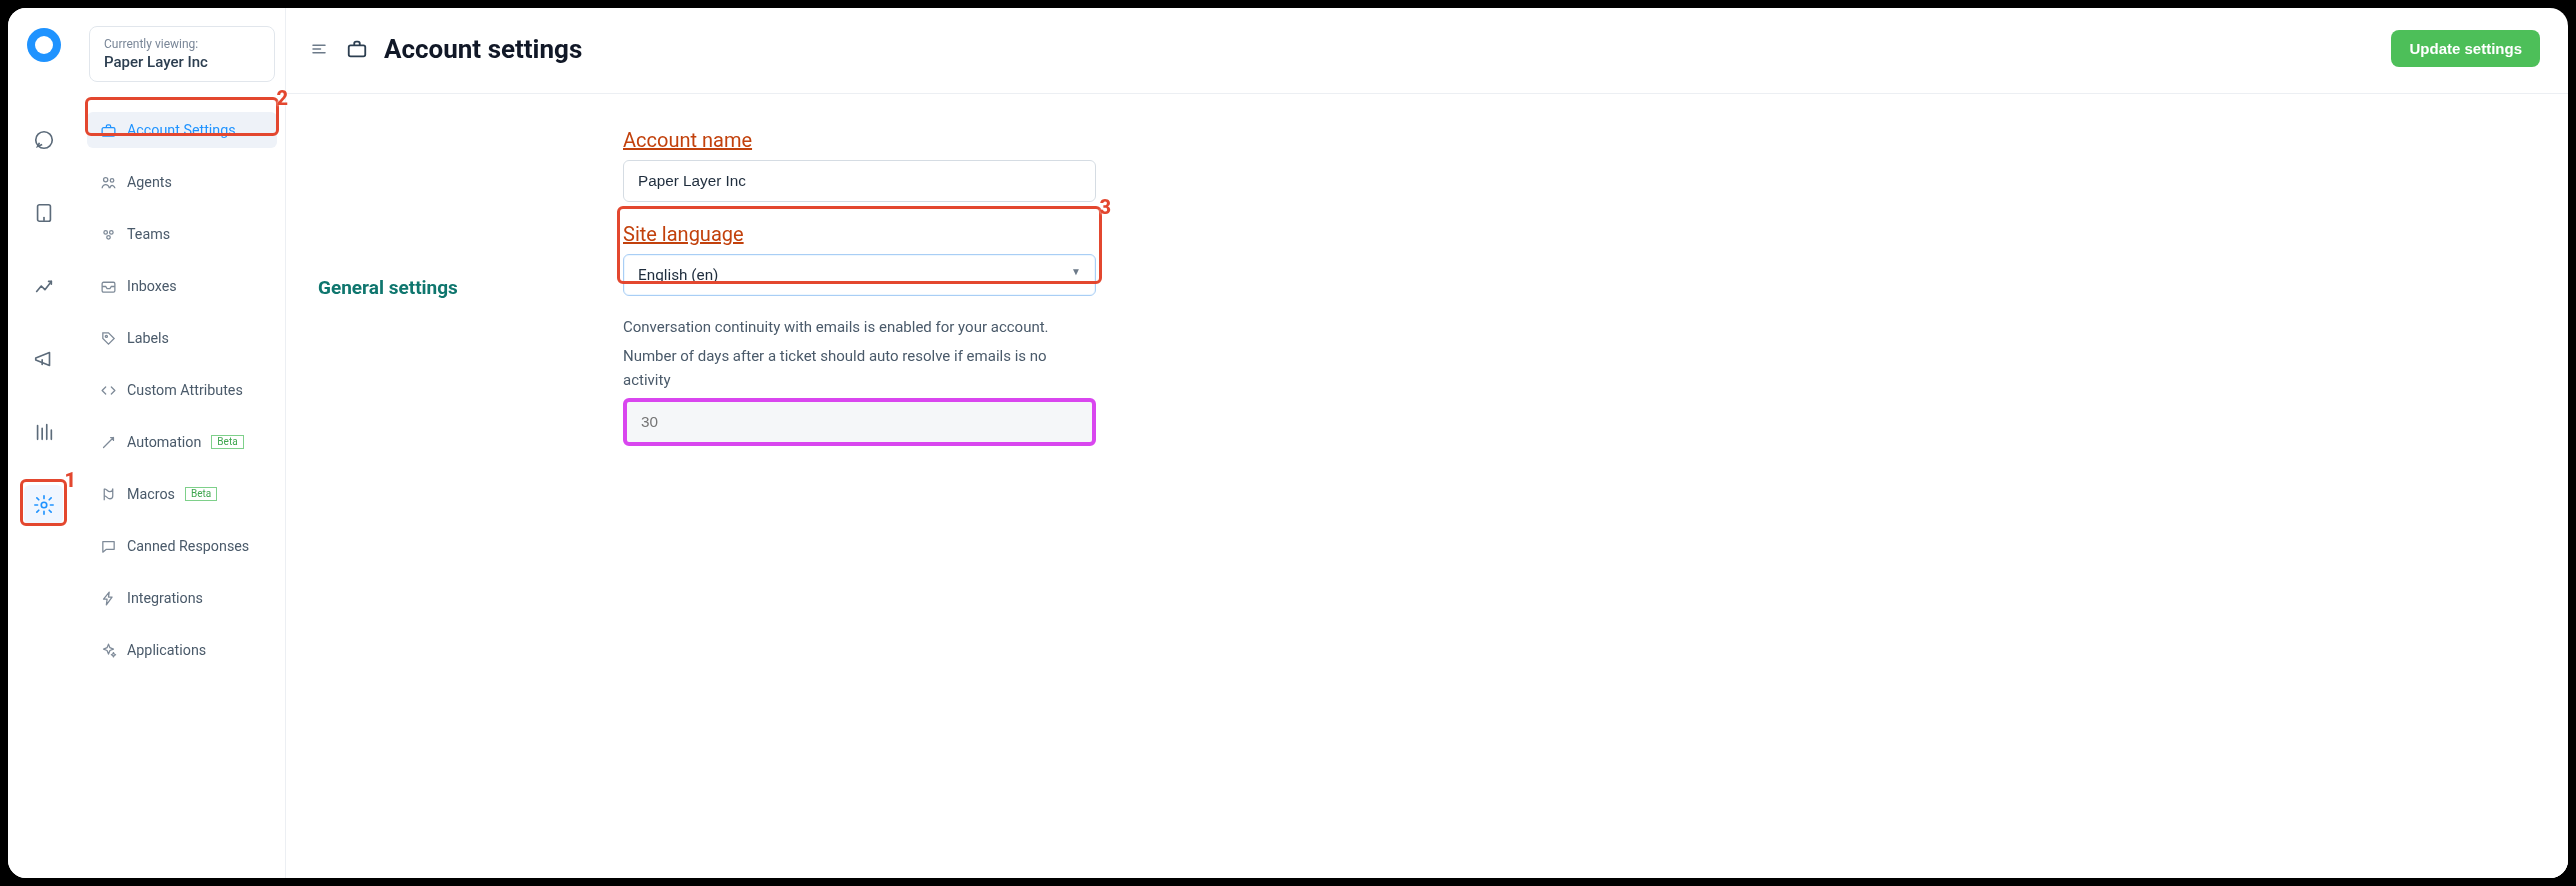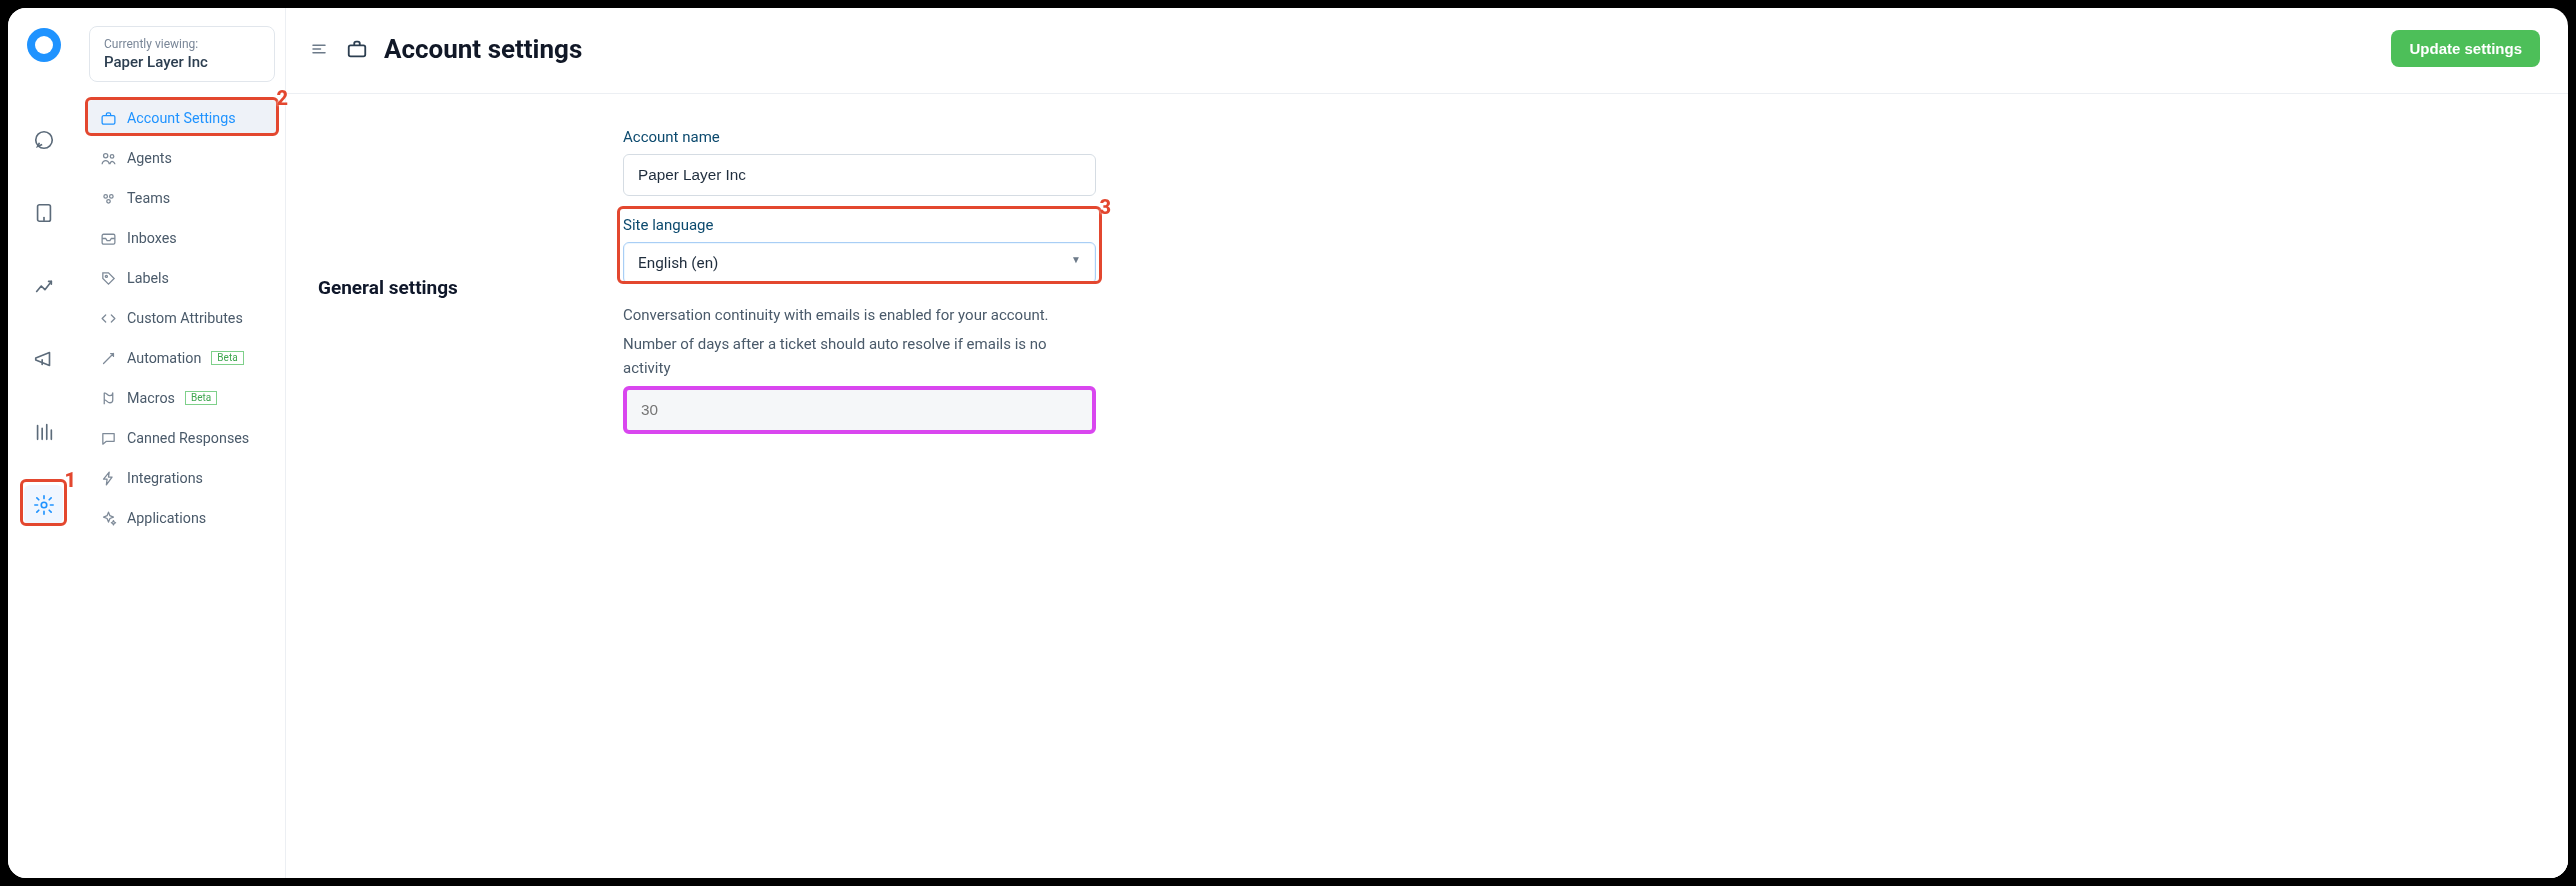--- a/index.html
+++ b/index.html
@@ -55,21 +55,21 @@
   .rail-icon.active { color:#1f93ff; background:#f0f6ff; }
   .rail-icon svg { width:22px; height:22px; stroke:currentColor; fill:none; stroke-width:1.8; }
 
   
   .sidebar {
     width: 207px;
     flex: 0 0 207px;
     border-right:1px solid #eceff3;
     padding: 18px 8px 10px 8px;
     display:flex; flex-direction:column;
-    gap:4px;
+    gap:16px;
   }
   .viewing-card{
     border:1px solid #e1e6ec;
     border-radius:8px;
     padding:10px 14px;
     margin: 0 2px 14px 2px;
     cursor:pointer;
   }
   .viewing-card .small{ font-size:12px; color:#7a8798;}
   .viewing-card .acct{ font-size:15px; font-weight:500; color:#2c3e50; margin-top:2px;}
@@ -146,28 +146,28 @@
     padding: 0 32px;
   }
   .section-label{
     width: 305px;
     flex:0 0 305px;
     padding-top: 148px;
   }
   .section-label h2{
     font-size:19px;
     font-weight:700;
-    color:#0f172a;
+    color:#0f766e;
   }
   .form-area{
     flex:1;
     max-width:473px;
   }
   .field{ margin-bottom:20px;}
-  .field label{ display:block; font-size:15px; color:#0c4a6e; margin-bottom:8px;}
+  .field label{ display:block; font-size:20px; color:#c2410c; margin-bottom:8px;text-decoration:underline;}
   .text-input, .select-wrap{
     width:100%;
     border:1px solid #d5dce3;
     border-radius:6px;
     padding:11px 14px;
     font-size:15.3px;
     color:#1f2d3d;
     background:#fff;
   }
   .text-input::placeholder{ color:#a8b2bd;}

